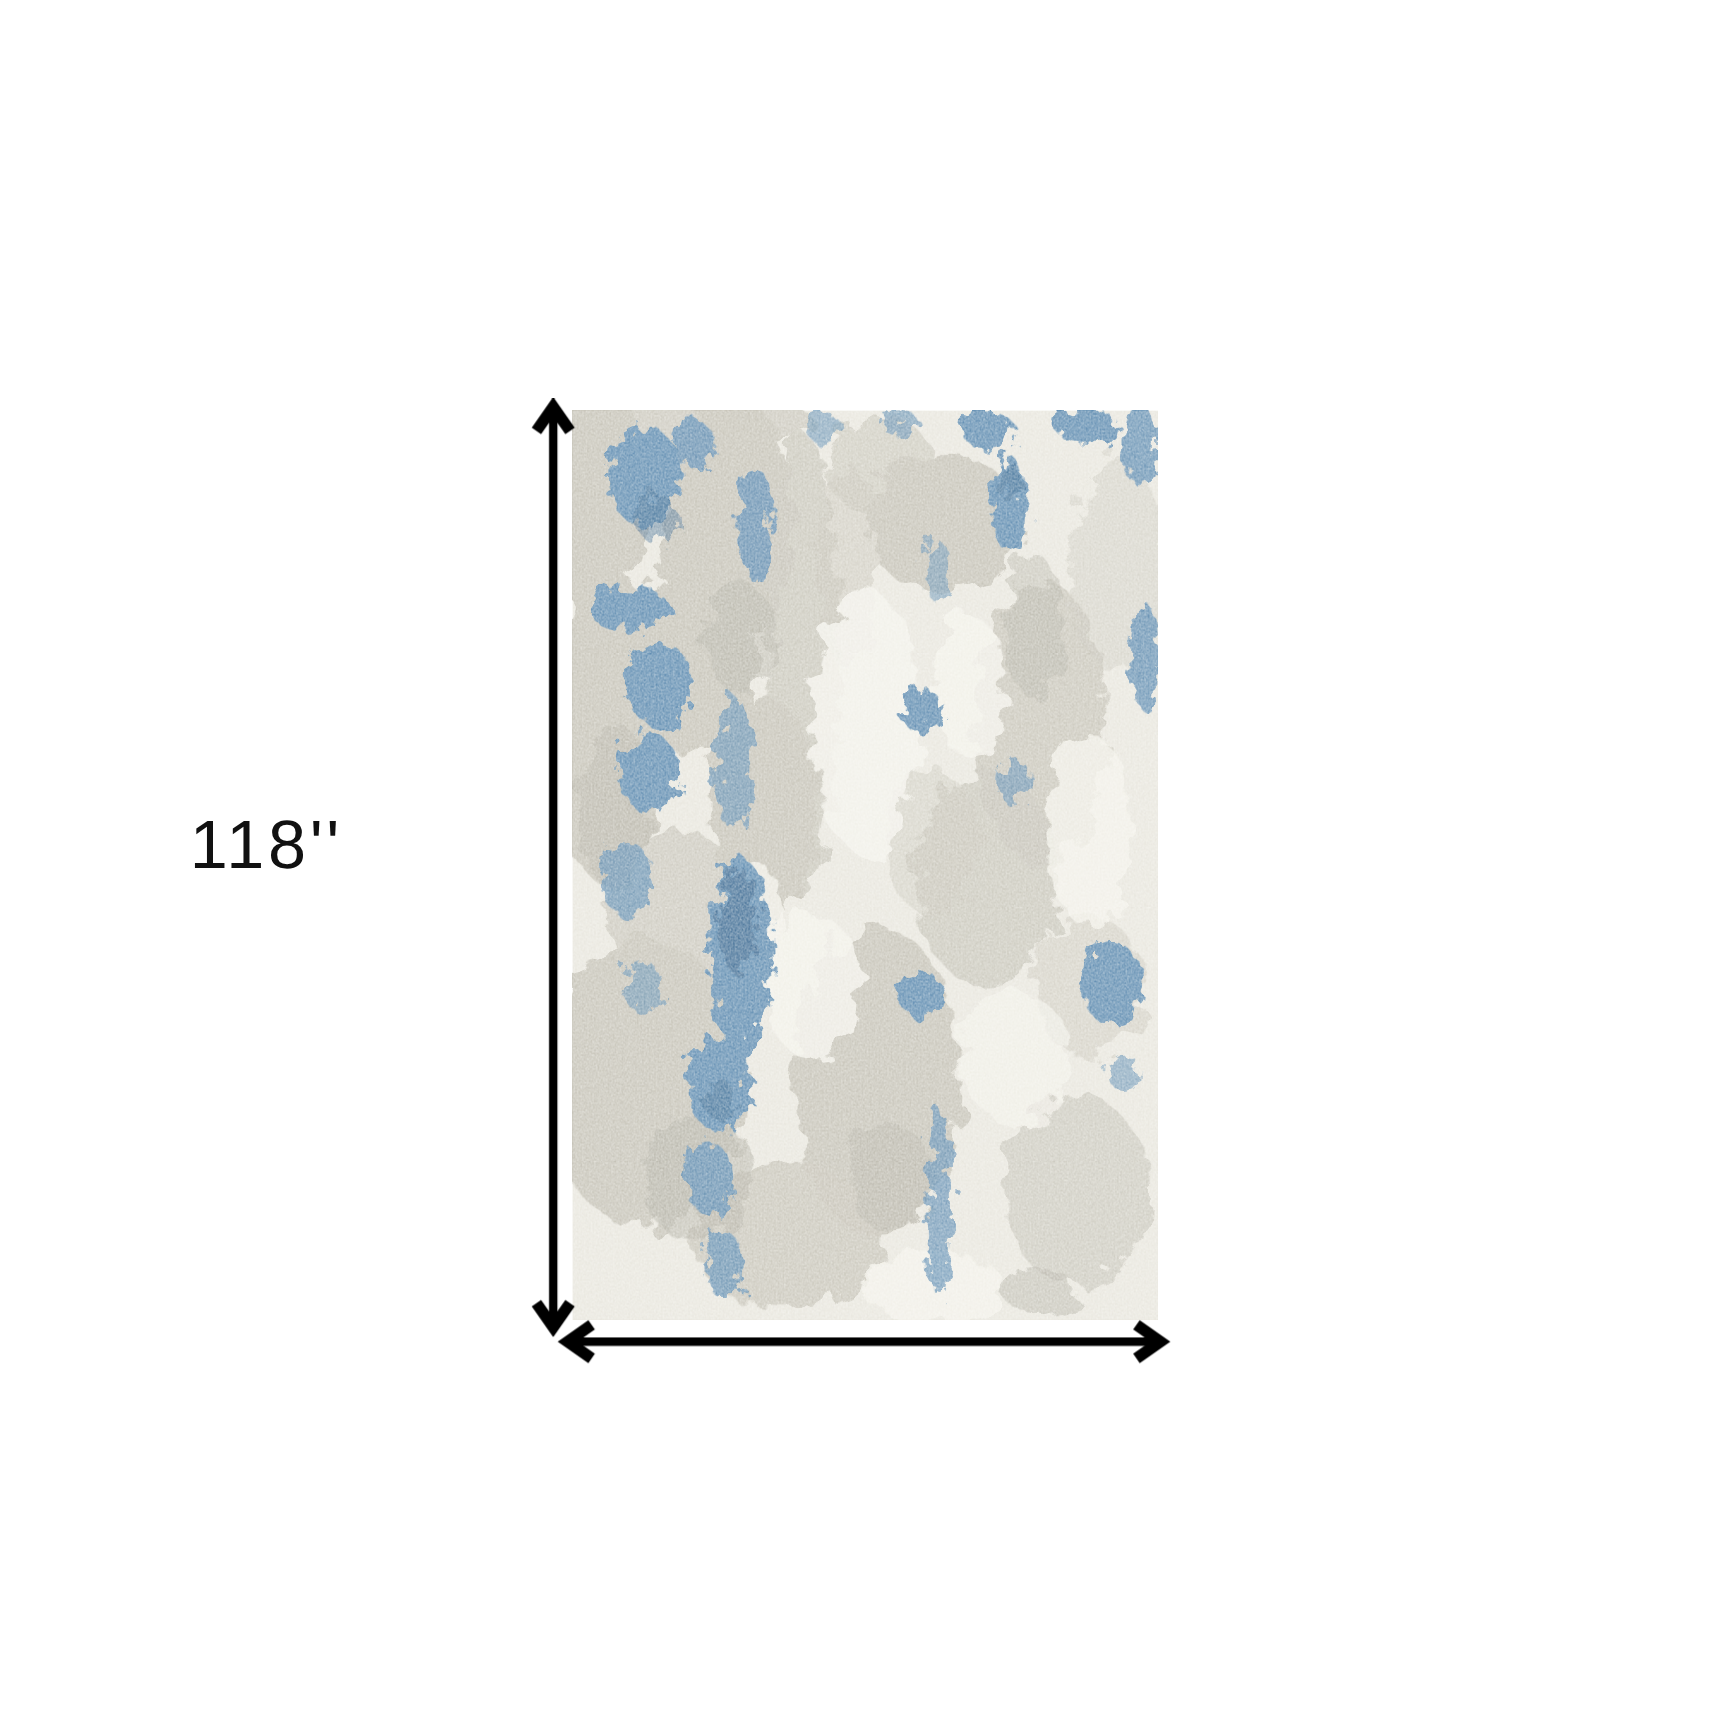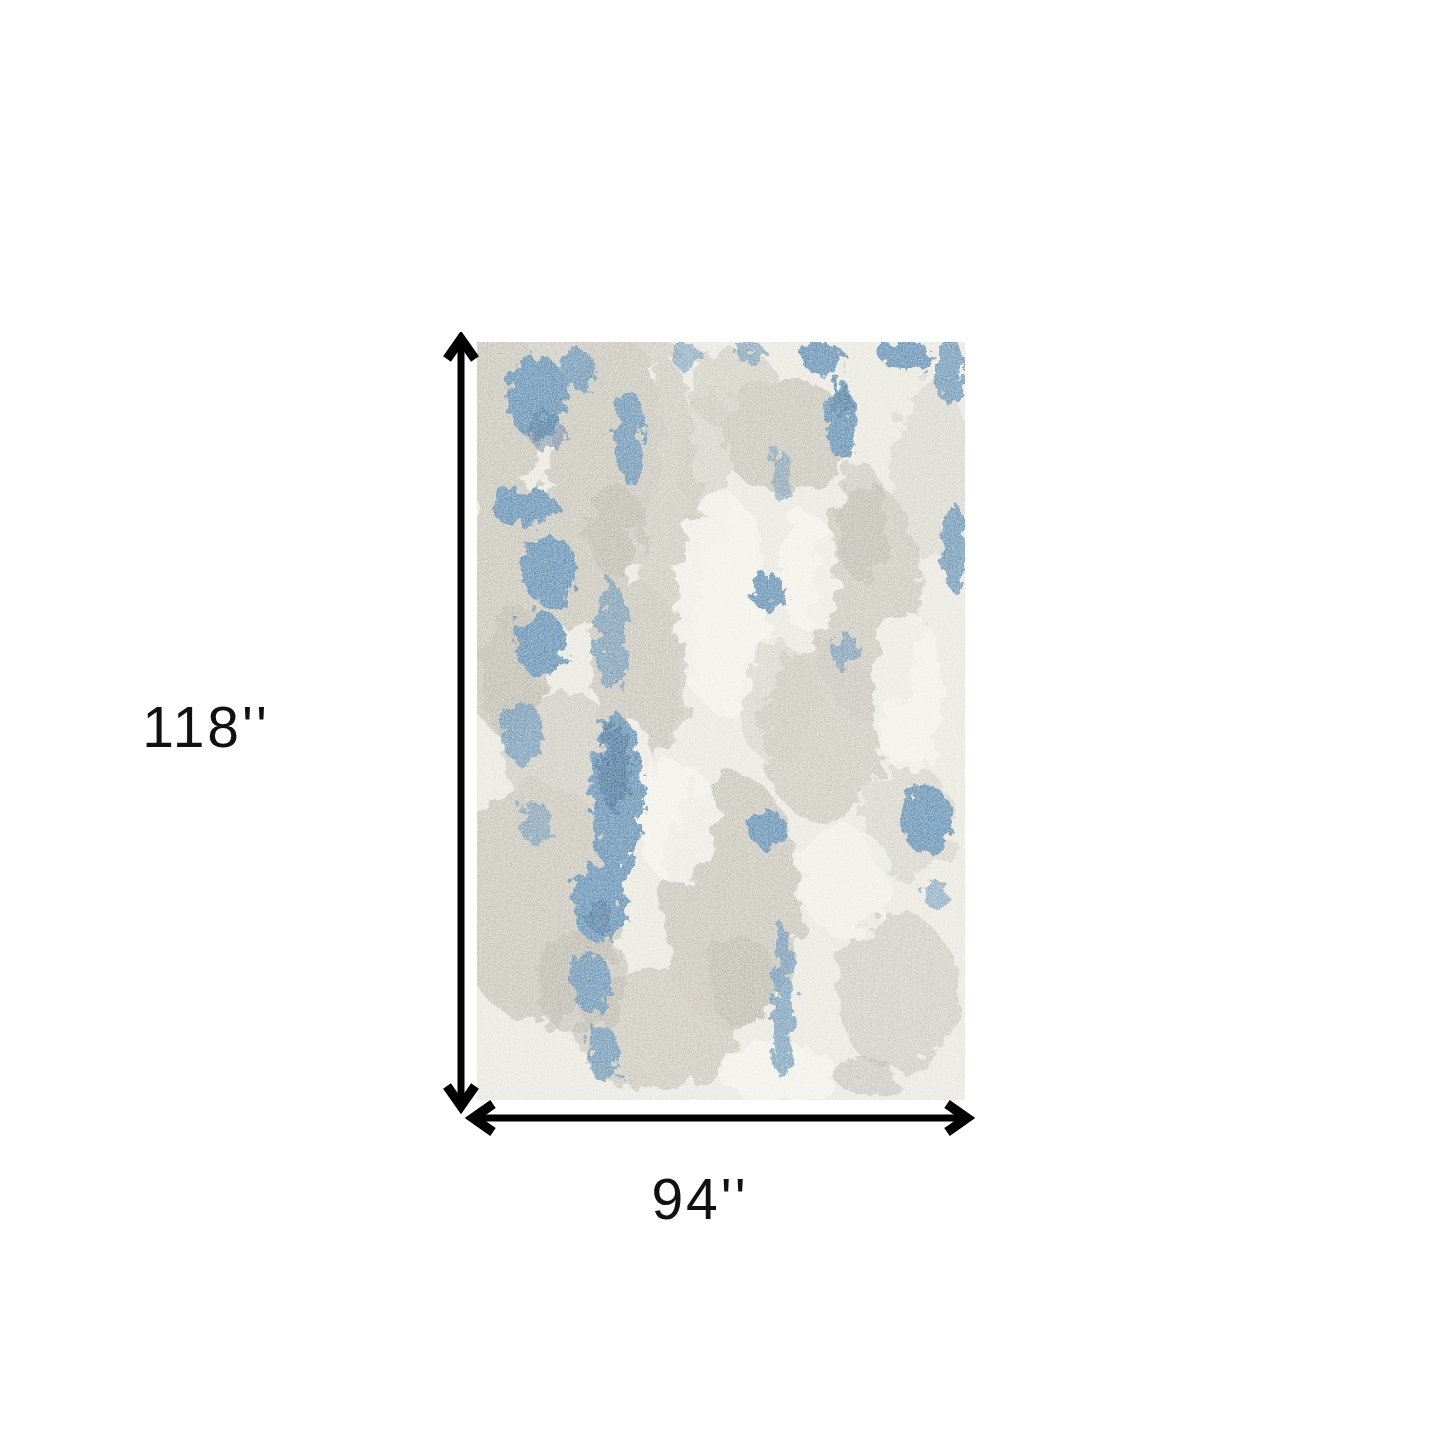--- a/index.html
+++ b/index.html
@@ -35,21 +35,21 @@
   .dim-label {
     position: absolute;
     color: var(--label-color, #111111);
     font-size: 57px;
     letter-spacing: 3px;
     display: flex;
     align-items: center;
     justify-content: center;
     white-space: nowrap;
   }
-  .dim-label.height { left: 96px; top: 668px; width: 220px; height: 72px; margin-top: 23px; }
+  .dim-label.height { left: 112px; top: 668px; width: 220px; height: 72px; }
   .dim-label.width  { left: 590px; top: 1163px; width: 220px; height: 72px; }
 </style>
 </head>
 <body style="--page-bg: #ffffff; --arrow-color: #000000; --label-color: #111111; --rug-base: #e8e6de; --rug-ivory: #f2f1ea; --rug-gray: #c6c3b8; --rug-gray-dark: #b1afa4; --rug-blue: #5e8cb1; --rug-blue-light: #8fb2ca; --rug-blue-dark: #39658d;">
 
 <div class="canvas">
 
   <div class="rug">
     <svg viewBox="0 0 488 758" preserveAspectRatio="none">
       <defs>
@@ -151,15 +151,14 @@
     <polyline points="6,754 20,774 34,754"></polyline>
   </svg>
 
   <svg class="dim-arrow horizontal" viewBox="0 0 512 40">
     <line x1="12" y1="20" x2="500" y2="20"></line>
     <polyline points="29,6 9,20 29,34"></polyline>
     <polyline points="483,6 503,20 483,34"></polyline>
   </svg>
 
   <div class="dim-label height">118''</div>
-  <div class="dim-label width">94''</div>
 
 </div>
 
 </body></html>

